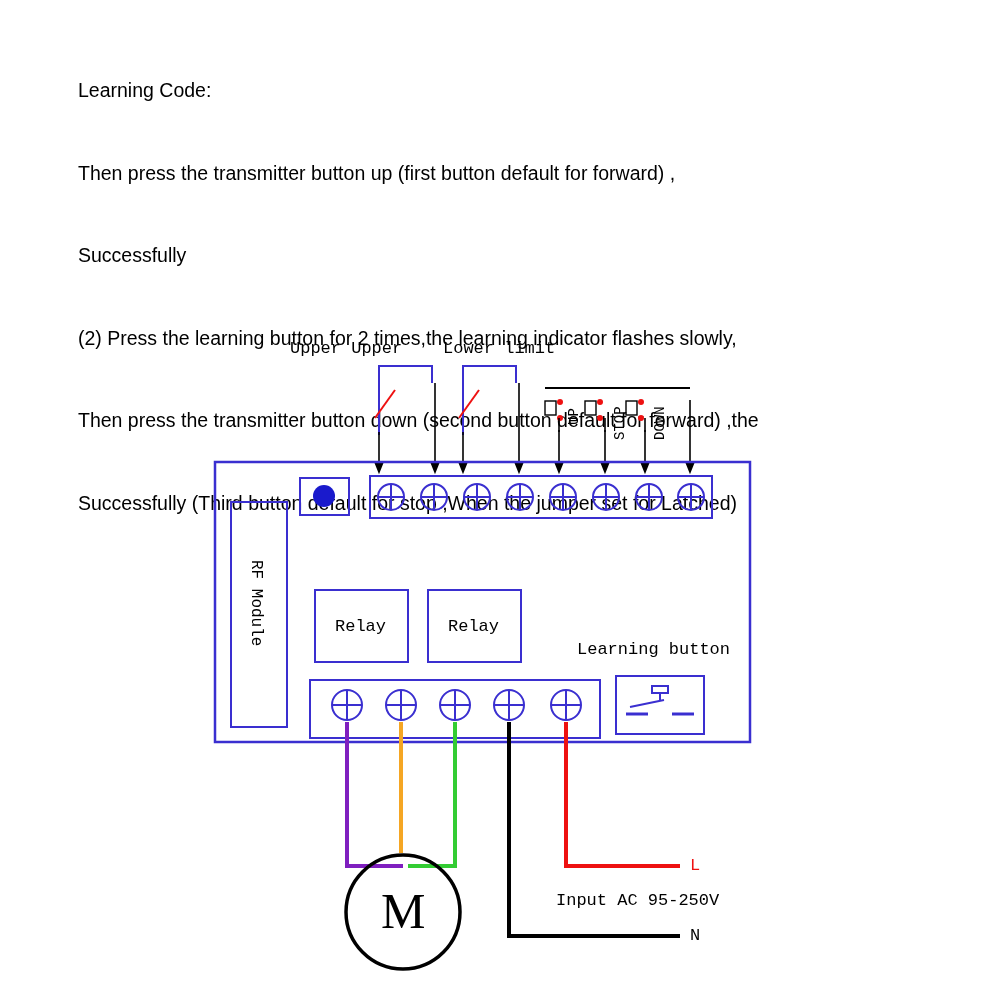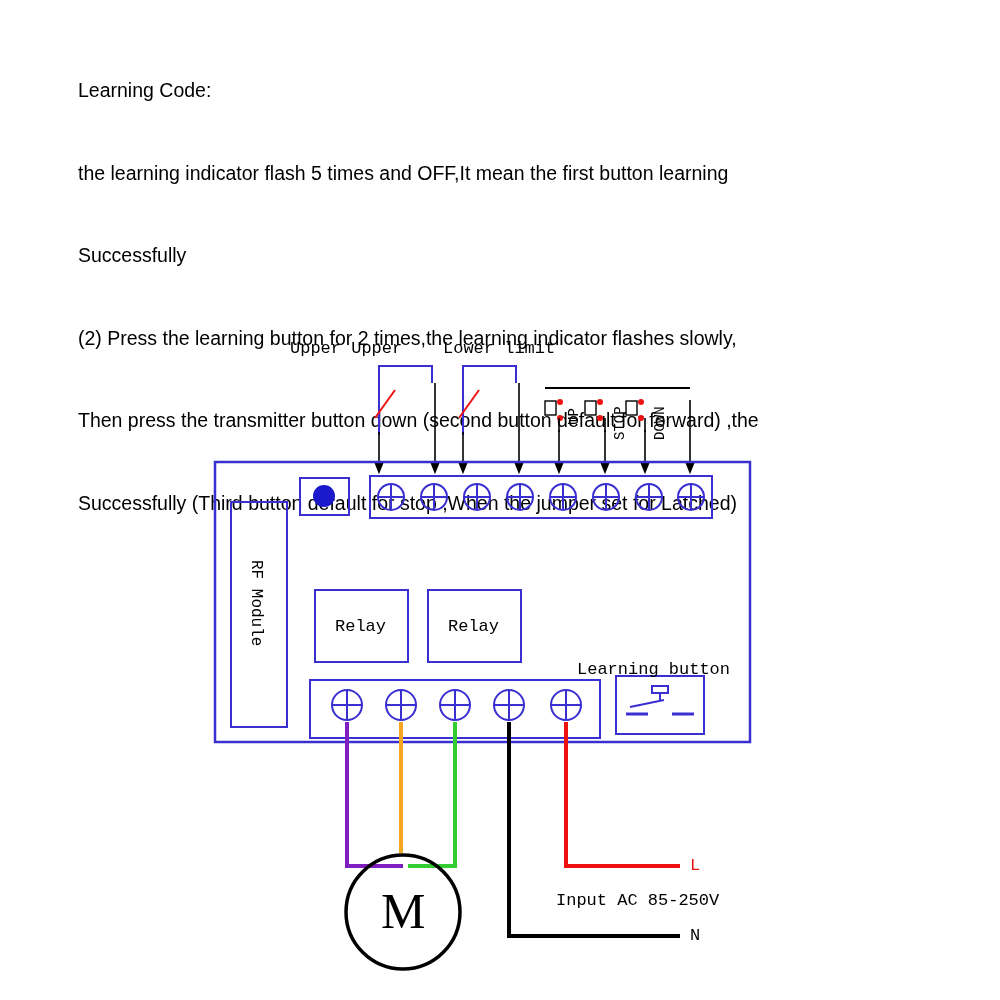--- a/index.html
+++ b/index.html
@@ -68,21 +68,21 @@
     color: #000000;
   }
 </style>
 </head>
 <body>
 
 <div id="page">
 
   <div class="instructions">
     <span class="line">Learning Code:</span>
-    <span class="line">the learning indicator flash 5 times and OFF,It mean the first button learning</span>
+    <span class="line">Then press the transmitter button up (first button default for forward) ,</span>
     <span class="line">Successfully</span>
     <span class="line">(2) Press the learning button for 2 times,the learning indicator flashes slowly,</span>
     <span class="line">Then press the transmitter button down (second button default for forward) ,the</span>
     <span class="line">Successfully (Third button default for stop ,When the jumper set for Latched)</span>
   </div>
 
   <svg class="board" viewBox="0 0 1000 1000">
 
     <g>
       <path d="M379,383 L379,366 L432,366 L432,383" fill="none" stroke="#3a2fd0" stroke-width="2"></path>
@@ -227,21 +227,21 @@
 
   <div class="lbl-vert" style="left:566px; top:425px;">UP</div>
   <div class="lbl-vert" style="left:612px; top:440px;">STOP</div>
   <div class="lbl-vert" style="left:652px; top:440px;">DOWN</div>
 
   <div class="lbl-vert-cw" style="left:265px; top:560px;">RF Module</div>
 
   <div class="lbl" style="left:335px; top:617px;">Relay</div>
   <div class="lbl" style="left:448px; top:617px;">Relay</div>
 
-  <div class="lbl" style="left:577px; top:660px;">Learning button</div>
+  <div class="lbl" style="left:577px; top:640px;">Learning button</div>
 
   <div class="motor-letter" style="left:381px; top:882px;">M</div>
 
   <div class="lbl" style="left:690px; top:856px; color:#ee1111;">L</div>
   <div class="lbl" style="left:690px; top:926px;">N</div>
-  <div class="lbl" style="left:556px; top:891px;">Input AC 85-250V</div>
+  <div class="lbl" style="left:556px; top:891px;">Input AC 95-250V</div>
 
 </div>
 
 </body></html>

